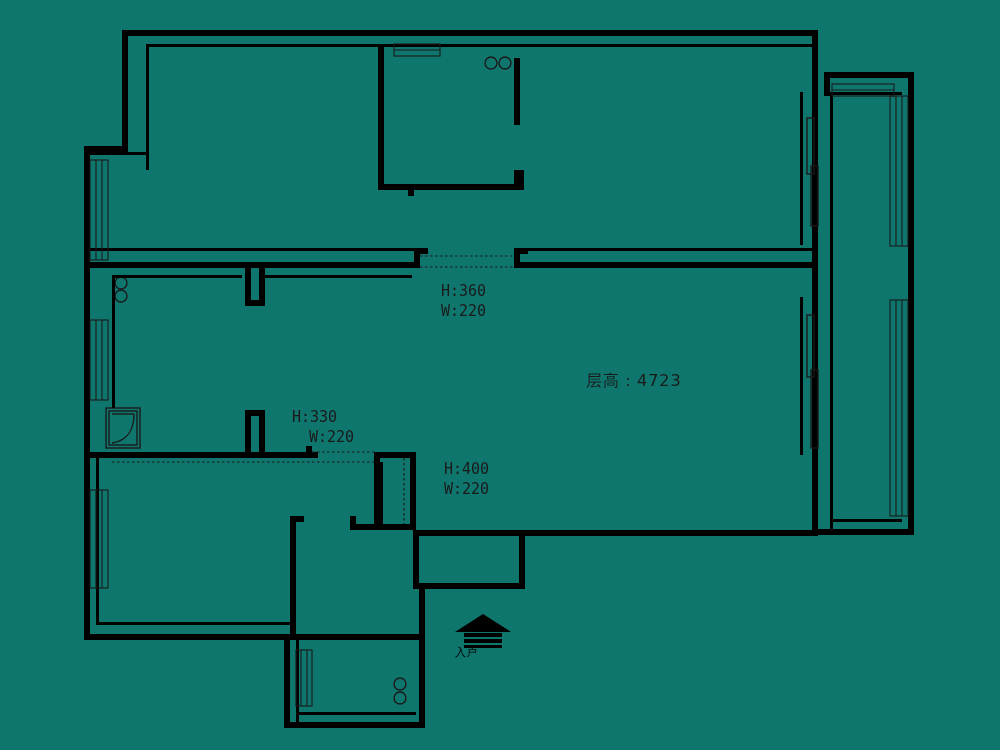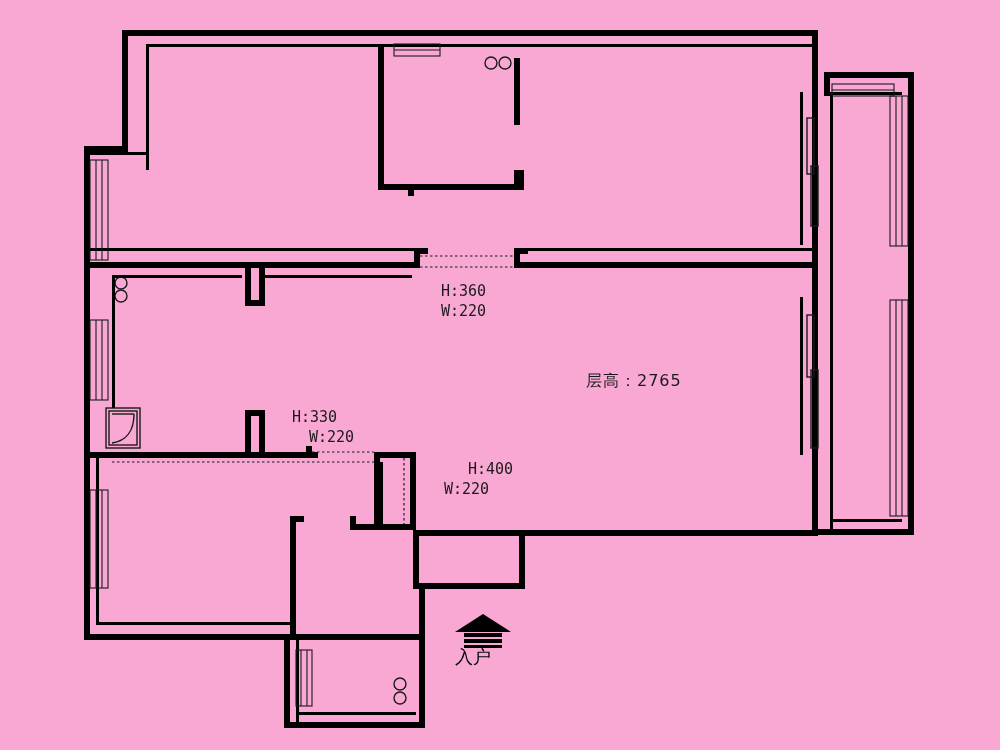--- a/index.html
+++ b/index.html
@@ -10,21 +10,21 @@
   body {
     width: 1000px;
     height: 750px;
     font-family: "Liberation Sans", sans-serif;
     overflow: hidden;
   }
   #floorplan-root {
     position: relative;
     width: 1000px;
     height: 750px;
-    background: #f9a8d4;
+    background: #0f766e;
   }
   svg#plan-svg {
     position: absolute;
     left: 0;
     top: 0;
     width: 1000px;
     height: 750px;
     display: block;
   }
   .wall {
@@ -57,21 +57,21 @@
     line-height: 20px;
   }
   .annot-text.cjk {
     font-family: "DejaVu Sans", "Liberation Sans", sans-serif;
     font-size: 16px;
     letter-spacing: 1px;
   }
   .entry-label {
     position: absolute;
     font-family: Liberation Sans, sans-serif;
-    font-size: 18px;
+    font-size: 11px;
     color: #000000;
     white-space: pre;
   }
   .entry-marker {
     position: absolute;
   }
 </style>
 </head>
 <body>
 
@@ -275,24 +275,24 @@
     </g>
 
   </svg>
 
   <div class="annot-text" style="left:441px; top:281px;">H:360</div>
   <div class="annot-text" style="left:441px; top:301px;">W:220</div>
 
   <div class="annot-text" style="left:292px; top:407px;">H:330</div>
   <div class="annot-text" style="left:309px; top:427px;">W:220</div>
 
-  <div class="annot-text" style="left:468px; top:459px;">H:400</div>
+  <div class="annot-text" style="left:444px; top:459px;">H:400</div>
   <div class="annot-text" style="left:444px; top:479px;">W:220</div>
 
-  <div class="annot-text cjk" style="left:586px; top:371px;">层高：2765</div>
+  <div class="annot-text cjk" style="left:586px; top:371px;">层高：4723</div>
 
   <div class="entry-marker" style="left:452px; top:612px;">
     <svg width="62" height="36" viewBox="0 0 62 36">
       <polygon points="31,2 59,20 3,20" fill="#000000"></polygon>
       <rect x="12" y="21" width="38" height="4" fill="#000000"></rect>
       <rect x="12" y="27" width="38" height="4" fill="#000000"></rect>
       <rect x="12" y="33" width="38" height="3" fill="#000000"></rect>
     </svg>
   </div>
 

